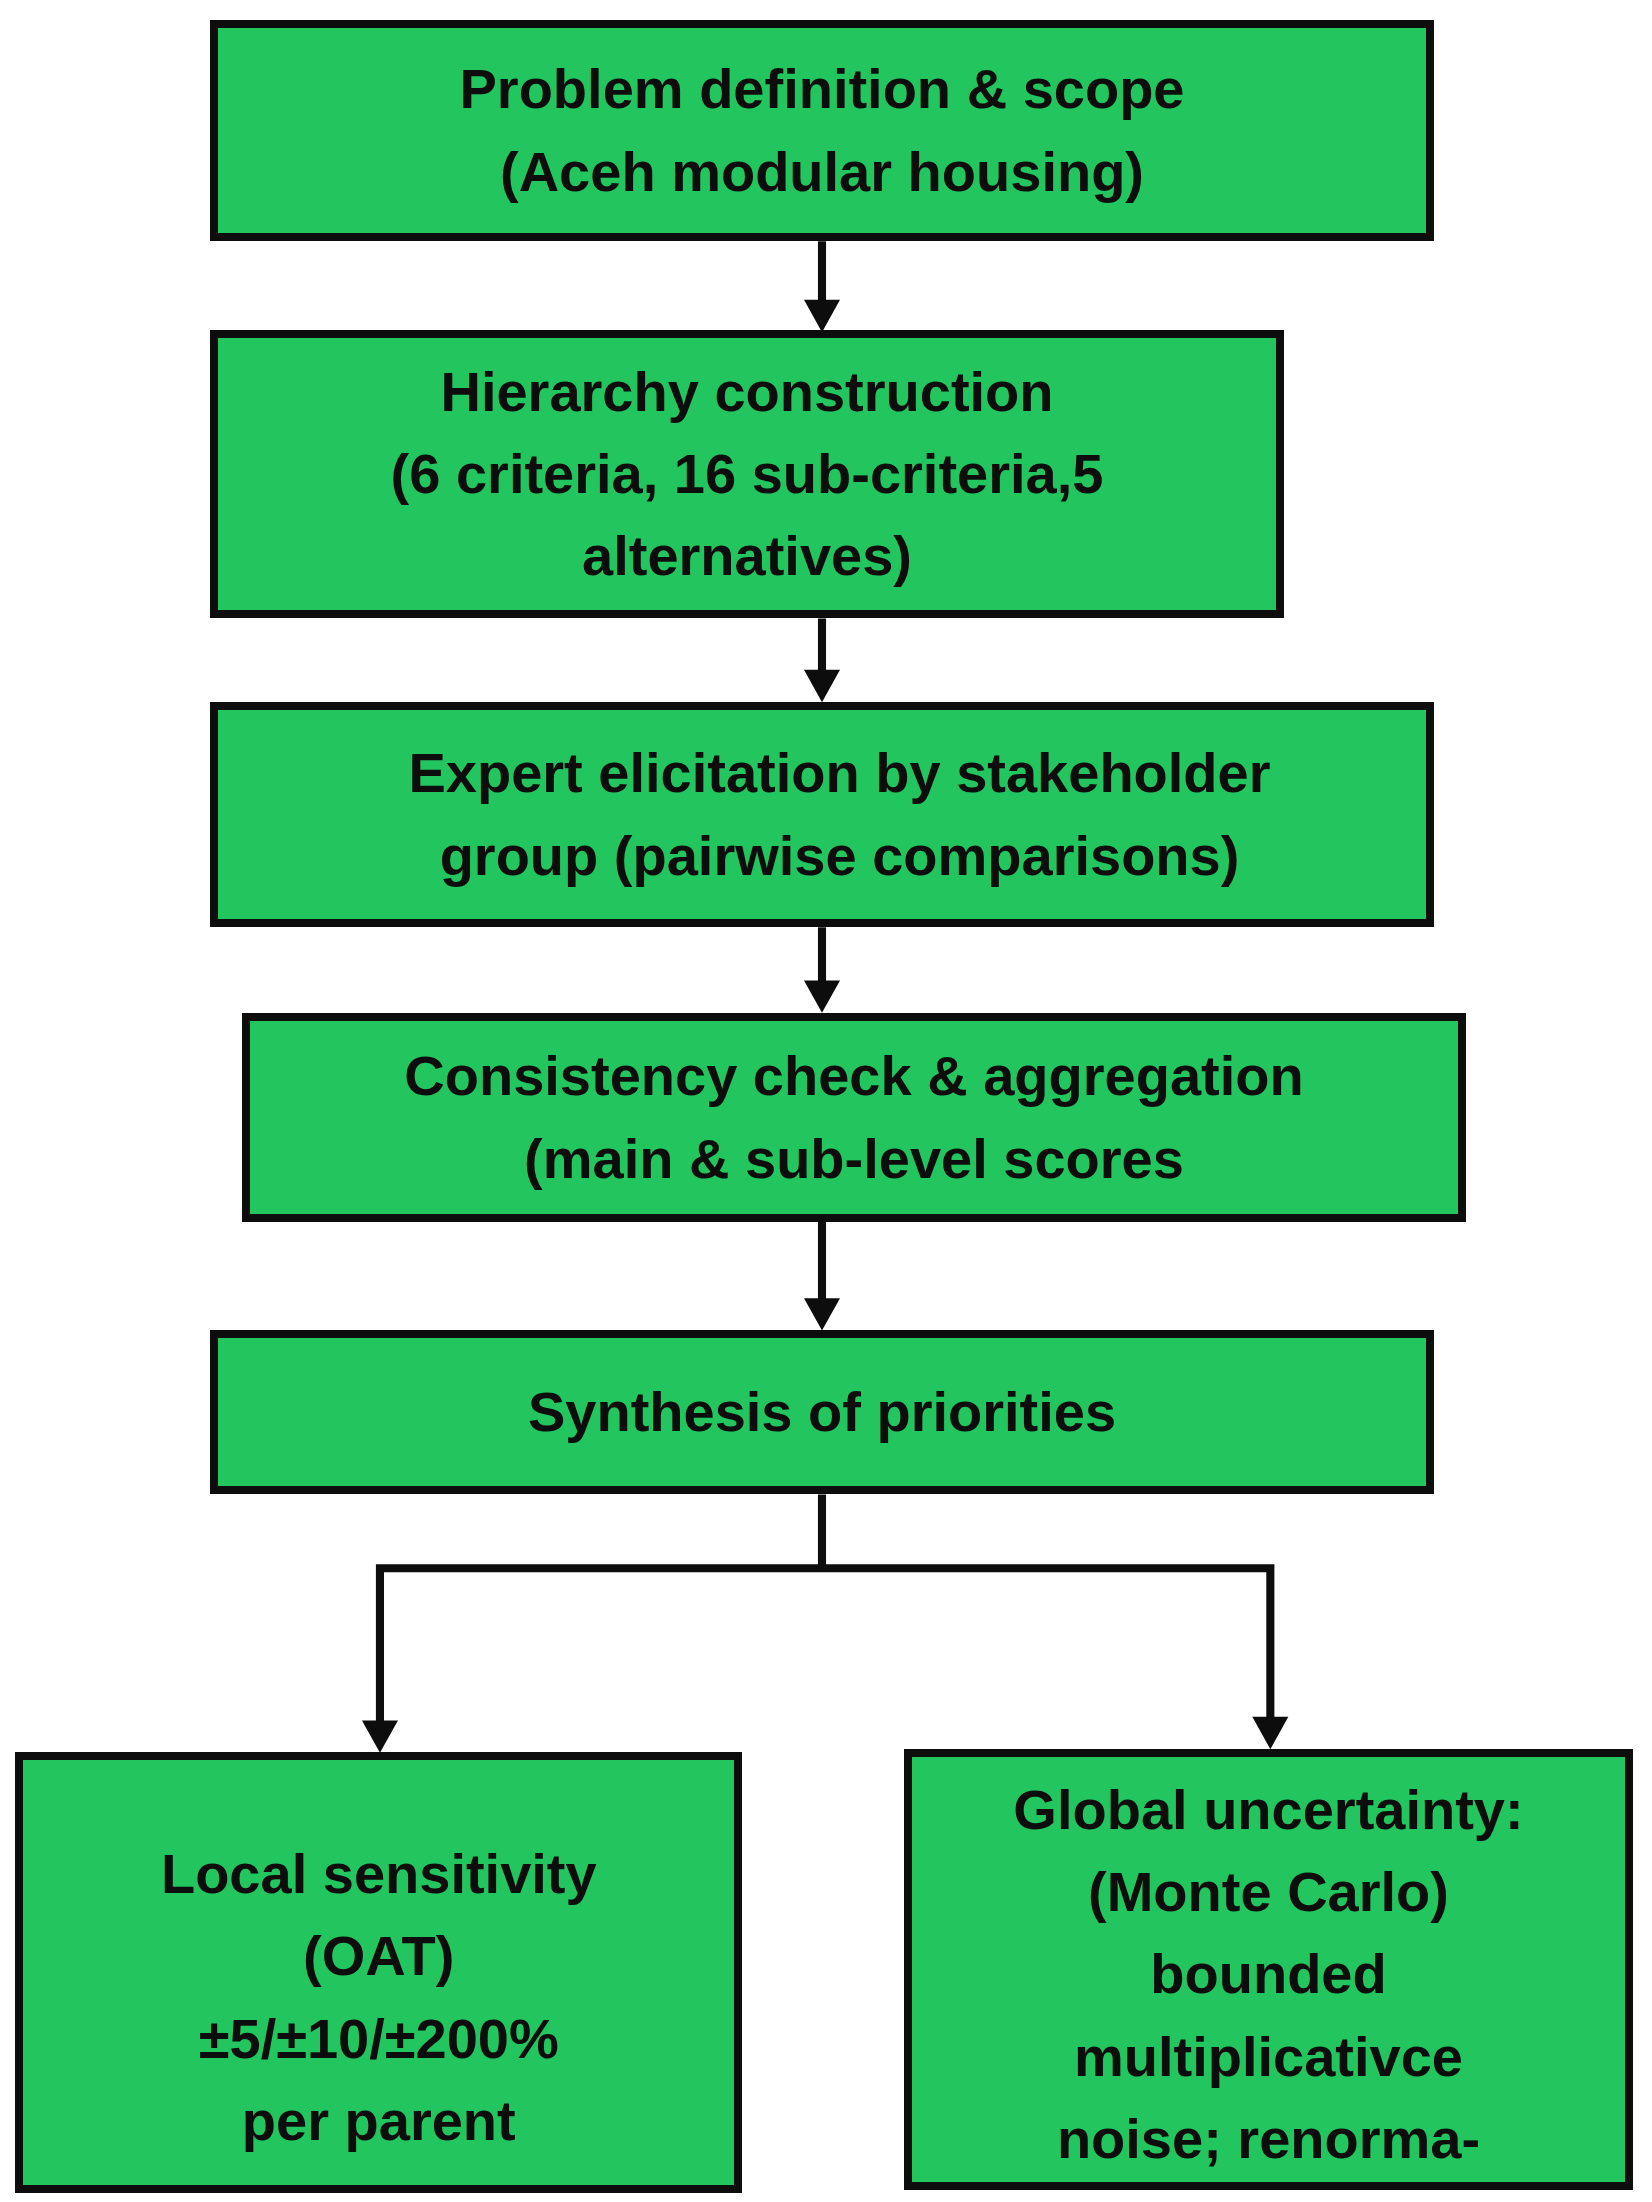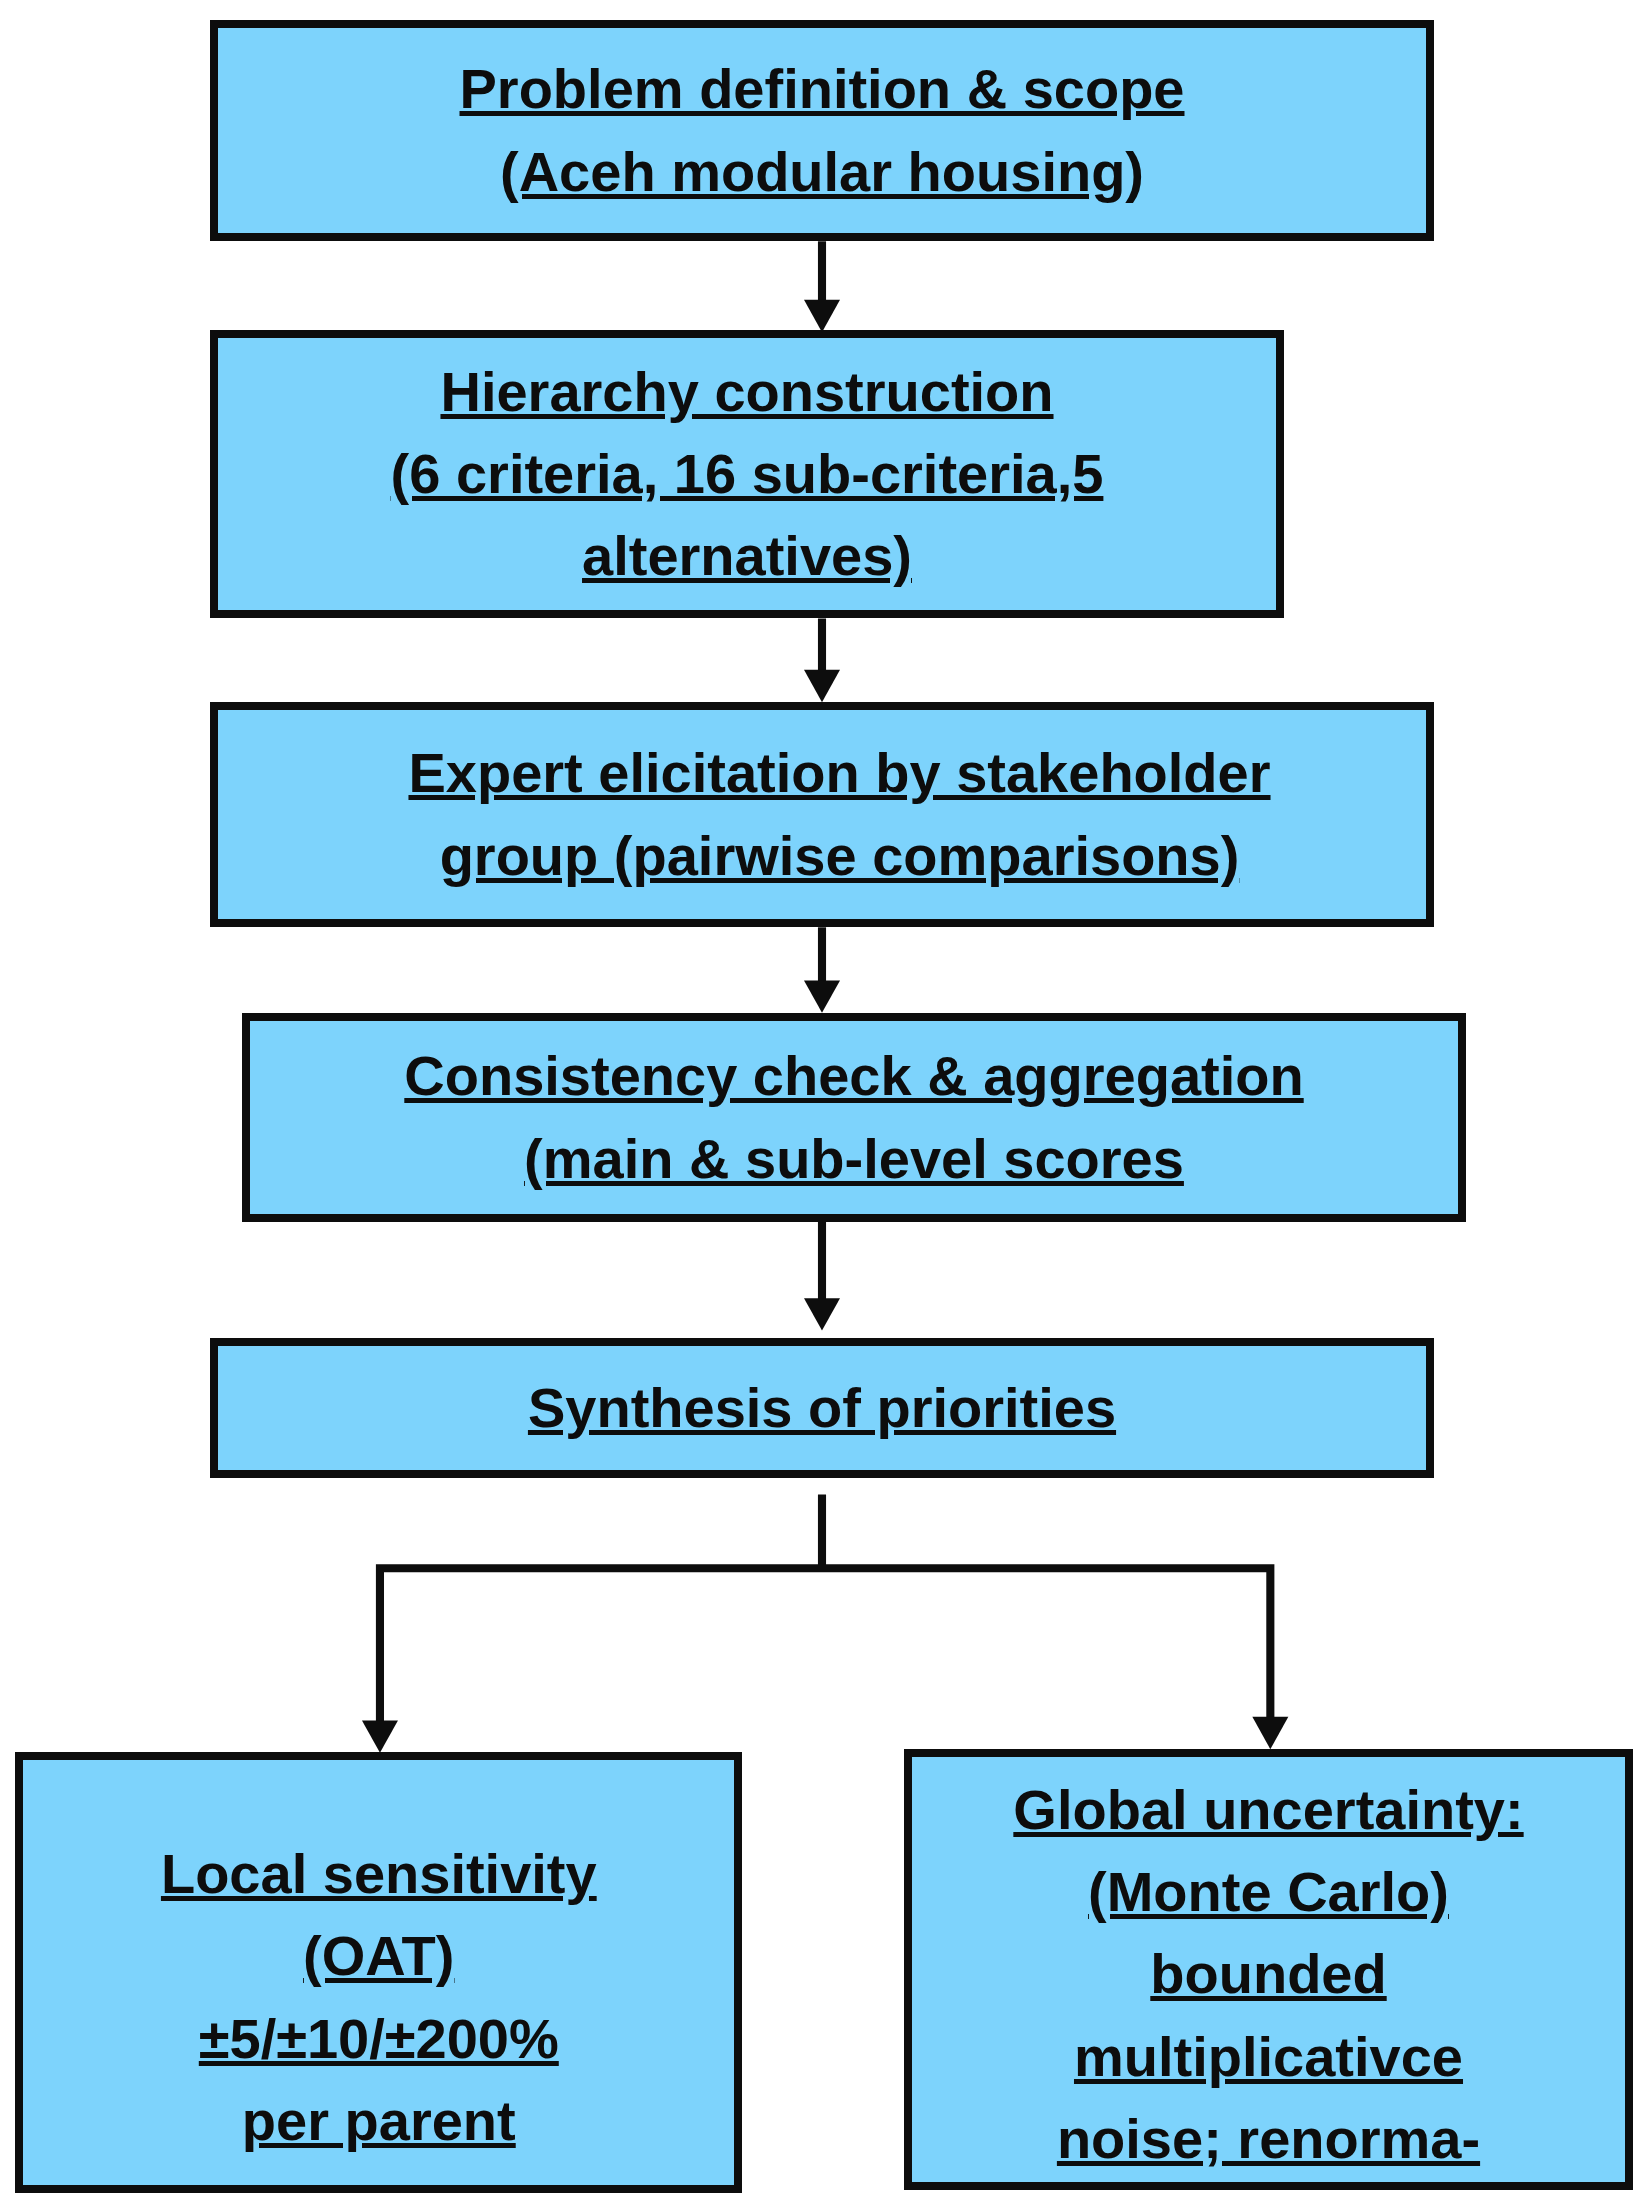--- a/index.html
+++ b/index.html
@@ -12,42 +12,41 @@
     width: 1653px;
     height: 2203px;
     background: #ffffff;
     overflow: hidden;
     font-family: "Liberation Sans", "DejaVu Sans", sans-serif;
   }
   .flow-node {
     position: absolute;
     box-sizing: border-box;
     border: 8px solid #0d0d0d;
-    background: #7dd3fc;
+    background: #22c55e;
     display: flex;
     align-items: center;
     justify-content: center;
     text-align: center;
     color: #0d0d0d;
     font-weight: 700;
     font-size: 56px;
     line-height: 1.47;
-    text-decoration: underline;
   }
   .flow-node .label {
     white-space: pre-line;
     display: block;
     width: 100%;
   }
   
   #node-problem        { left: 210px; top: 20px;   width: 1224px; height: 221px; }
   #node-hierarchy      { left: 210px; top: 330px;  width: 1074px; height: 288px; }
   #node-elicitation    { left: 210px; top: 702px;  width: 1224px; height: 225px; padding-left: 35px; }
   #node-consistency    { left: 210px; top: 1013px; width: 1224px; height: 209px; margin-left: 32px; }
-  #node-synthesis      { left: 210px; top: 1330px; width: 1224px; height: 140px; margin-top: 8px; }
+  #node-synthesis      { left: 210px; top: 1330px; width: 1224px; height: 164px; }
   
   #node-local {
     left: 15.3px; top: 1752px; width: 727px; height: 441px;
     align-items: center;
     padding-top: 50px;
   }
   #node-global {
     left: 904px; top: 1749px; width: 729px; height: 441px;
     padding-top: 10px;
   }

